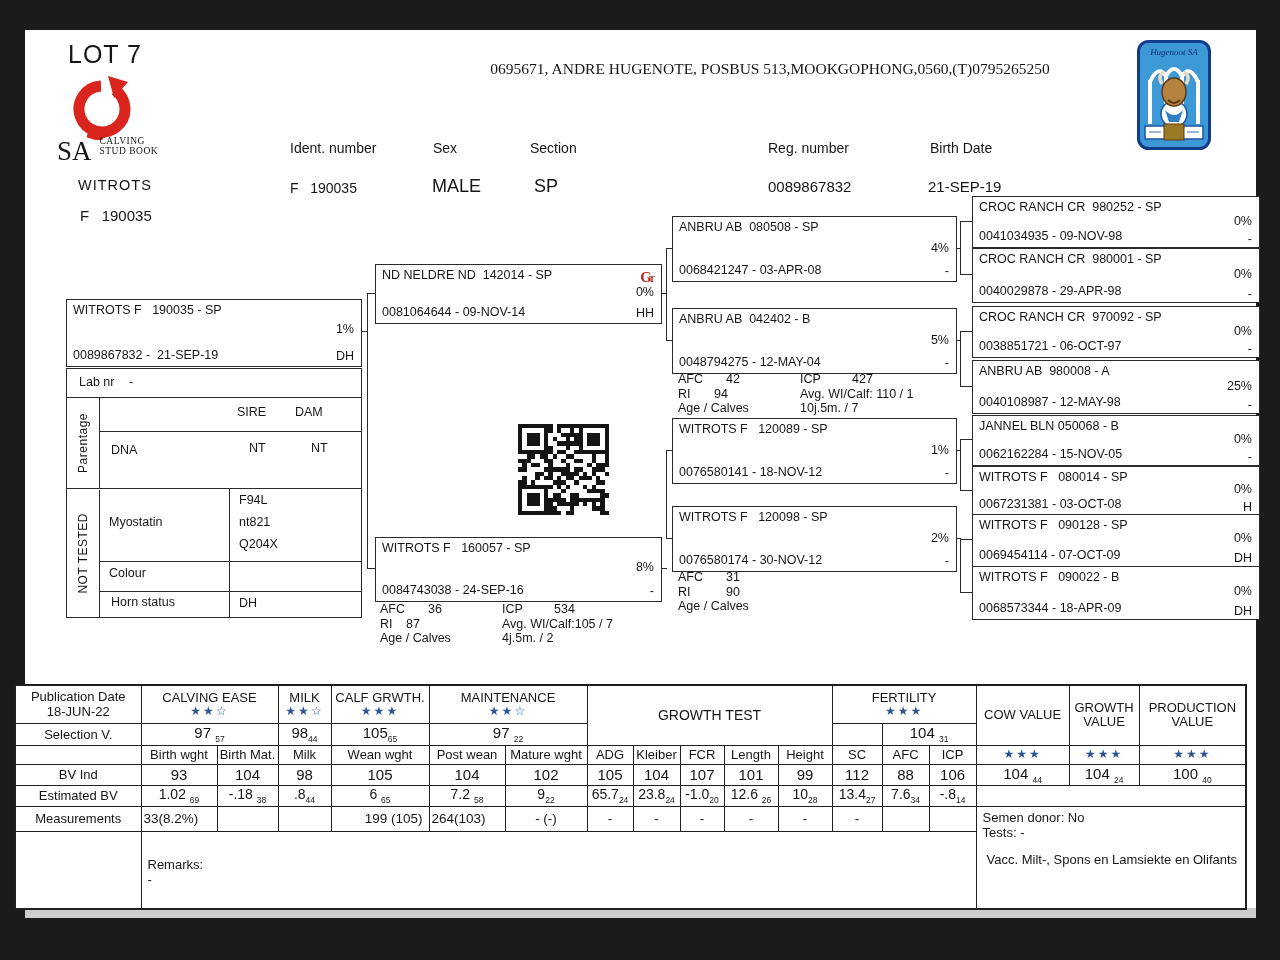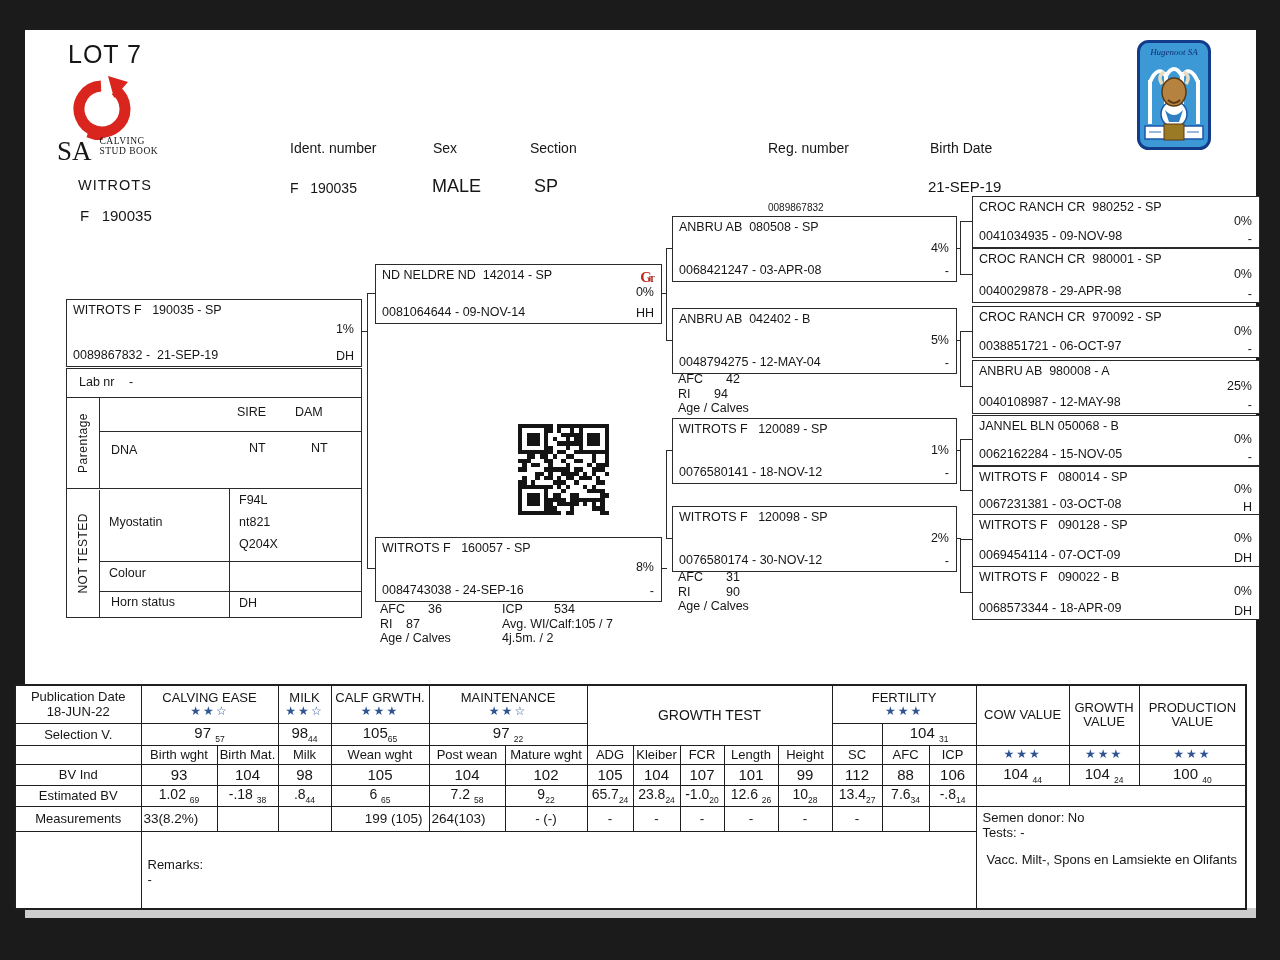--- a/index.html
+++ b/index.html
@@ -60,20 +60,21 @@
   <div class="abs" style="left:57px;top:136px;font-family:'Liberation Serif',serif;">
     <span style="font-size:27px;">SA</span>
     <span style="display:inline-block;vertical-align:6px;margin-left:4px;font-size:9.5px;letter-spacing:.5px;line-height:10px;">
       <span style="display:block;">CALVING</span>
       <span style="display:block;">STUD BOOK</span>
     </span>
   </div>
   <div class="abs pre" style="left:78px;top:177px;font-size:14.5px;letter-spacing:1px;">WITROTS</div>
   <div class="abs pre" style="left:80px;top:207px;font-size:15px;">F   190035</div>
 
+  <div class="abs" style="left:400px;top:60px;width:740px;text-align:center;font-family:'Liberation Serif',serif;font-size:15.5px;">0695671,  ANDRE HUGENOTE, POSBUS 513,MOOKGOPHONG,0560,(T)0795265250</div>
 
   <svg class="abs" style="left:1137px;top:40px;" width="74" height="110" viewBox="0 0 74 110">
     <rect x="1.5" y="1.5" width="71" height="107" rx="10" fill="#3d99d6" stroke="#123c8a" stroke-width="3"></rect>
     <text x="37" y="15" text-anchor="middle" font-size="9" font-style="italic" font-family="Liberation Serif,serif" fill="#0d2f73">Hugenoot SA</text>
     <path d="M13 84 V40 M29 84 V32 M45 84 V32 M61 84 V40" stroke="#fff" stroke-width="4" fill="none"></path>
     <path d="M13 42 Q21 24 29 36 M29 36 Q37 22 45 36 M45 36 Q53 24 61 42" stroke="#fff" stroke-width="4" fill="none"></path>
     <circle cx="37" cy="74" r="13" fill="#fff" stroke="#1a57a8" stroke-width="1.5"></circle>
     <path d="M28 70 q9 10 18 0 l-4 12 h-10 z" fill="#2f7fc4"></path>
     <ellipse cx="37" cy="52" rx="12" ry="14" fill="#b5823f" stroke="#5a3a14" stroke-width="1.5"></ellipse>
     <path d="M25 44 q-5 -8 2 -12 M49 44 q5 -8 -2 -12" stroke="#e9dbc0" stroke-width="3.5" fill="none"></path>
@@ -85,21 +86,21 @@
 
   <div class="abs" style="left:290px;top:140px;font-size:14px;">Ident. number</div>
   <div class="abs" style="left:433px;top:140px;font-size:14px;">Sex</div>
   <div class="abs" style="left:530px;top:140px;font-size:14px;">Section</div>
   <div class="abs" style="left:768px;top:140px;font-size:14px;">Reg. number</div>
   <div class="abs" style="left:930px;top:140px;font-size:14px;">Birth Date</div>
 
   <div class="abs pre" style="left:290px;top:180px;font-size:14px;">F   190035</div>
   <div class="abs" style="left:432px;top:176px;font-size:18px;">MALE</div>
   <div class="abs" style="left:534px;top:176px;font-size:18px;">SP</div>
-  <div class="abs" style="left:768px;top:178px;font-size:10px;margin-top:24px;">0089867832</div>
+  <div class="abs" style="left:768px;top:178px;font-size:15px;">0089867832</div>
   <div class="abs" style="left:928px;top:178px;font-size:15px;">21-SEP-19</div>
 
   <div class="hline" style="left:360px;top:331px;width:8px;"></div>
   <div class="vline" style="left:367px;top:293px;height:275px;"></div>
   <div class="hline" style="left:367px;top:293px;width:8px;"></div>
   <div class="hline" style="left:367px;top:568px;width:8px;"></div>
   <div class="hline" style="left:660px;top:293px;width:7px;"></div>
   <div class="vline" style="left:666px;top:248px;height:92px;"></div>
   <div class="hline" style="left:666px;top:248px;width:6px;"></div>
   <div class="hline" style="left:666px;top:340px;width:6px;"></div>
@@ -165,20 +166,25 @@
   <div class="pbox" style="left:672px;top:308px;width:283px;height:64px;">
     <span class="bname">ANBRU AB  042402 - B</span>
     <span class="bpct" style="top:24px;">5%</span>
     <span class="breg">0048794275 - 12-MAY-04</span>
     <span class="bhorn" style="bottom:3px;">-</span>
   </div>
   <div class="stats" style="left:678px;top:372px;">
     <div><span class="sl">AFC</span><span>42</span></div>
     <div><span class="sl" style="width:36px;">RI</span><span>94</span></div>
     <div>Age / Calves</div>
+  </div>
+  <div class="stats" style="left:800px;top:372px;">
+    <div><span class="sl2">ICP</span><span>427</span></div>
+    <div>Avg. WI/Calf: 110 / 1</div>
+    <div>10j.5m. / 7</div>
   </div>
 
   <div class="pbox" style="left:672px;top:418px;width:283px;height:64px;">
     <span class="bname">WITROTS F   120089 - SP</span>
     <span class="bpct" style="top:24px;">1%</span>
     <span class="breg">0076580141 - 18-NOV-12</span>
     <span class="bhorn" style="bottom:3px;">-</span>
   </div>
   <div class="pbox" style="left:672px;top:506px;width:283px;height:64px;">
     <span class="bname">WITROTS F   120098 - SP</span>

